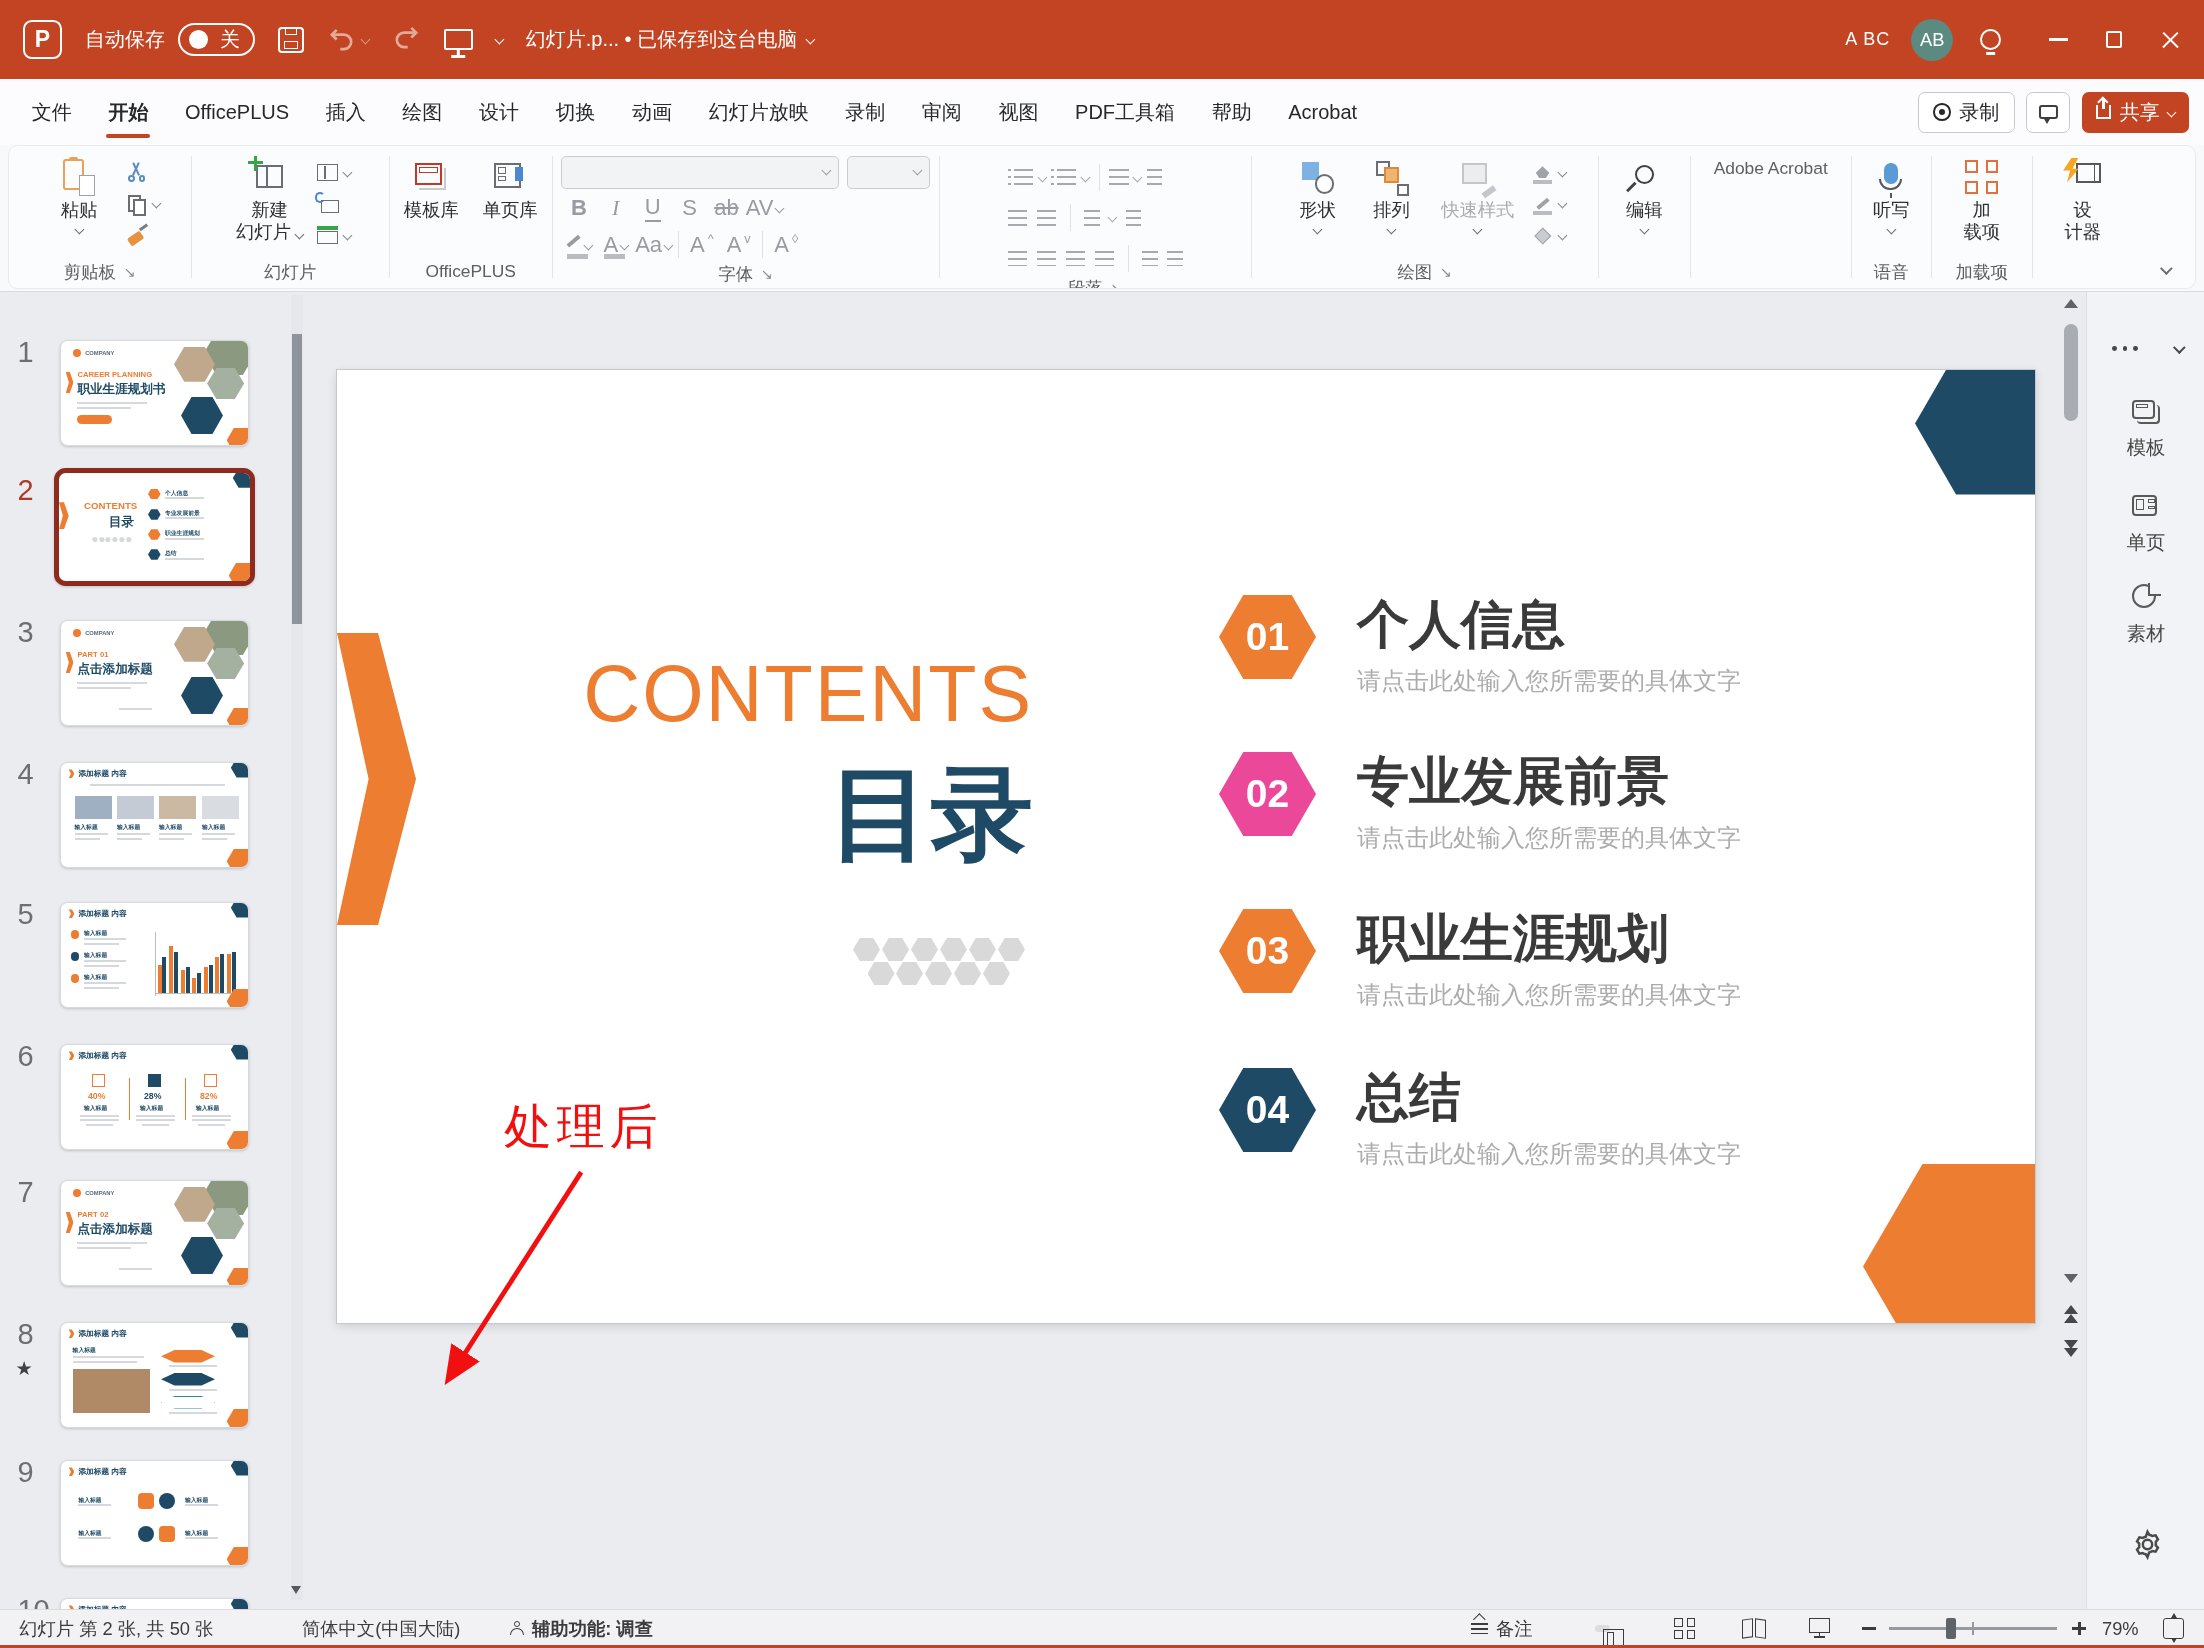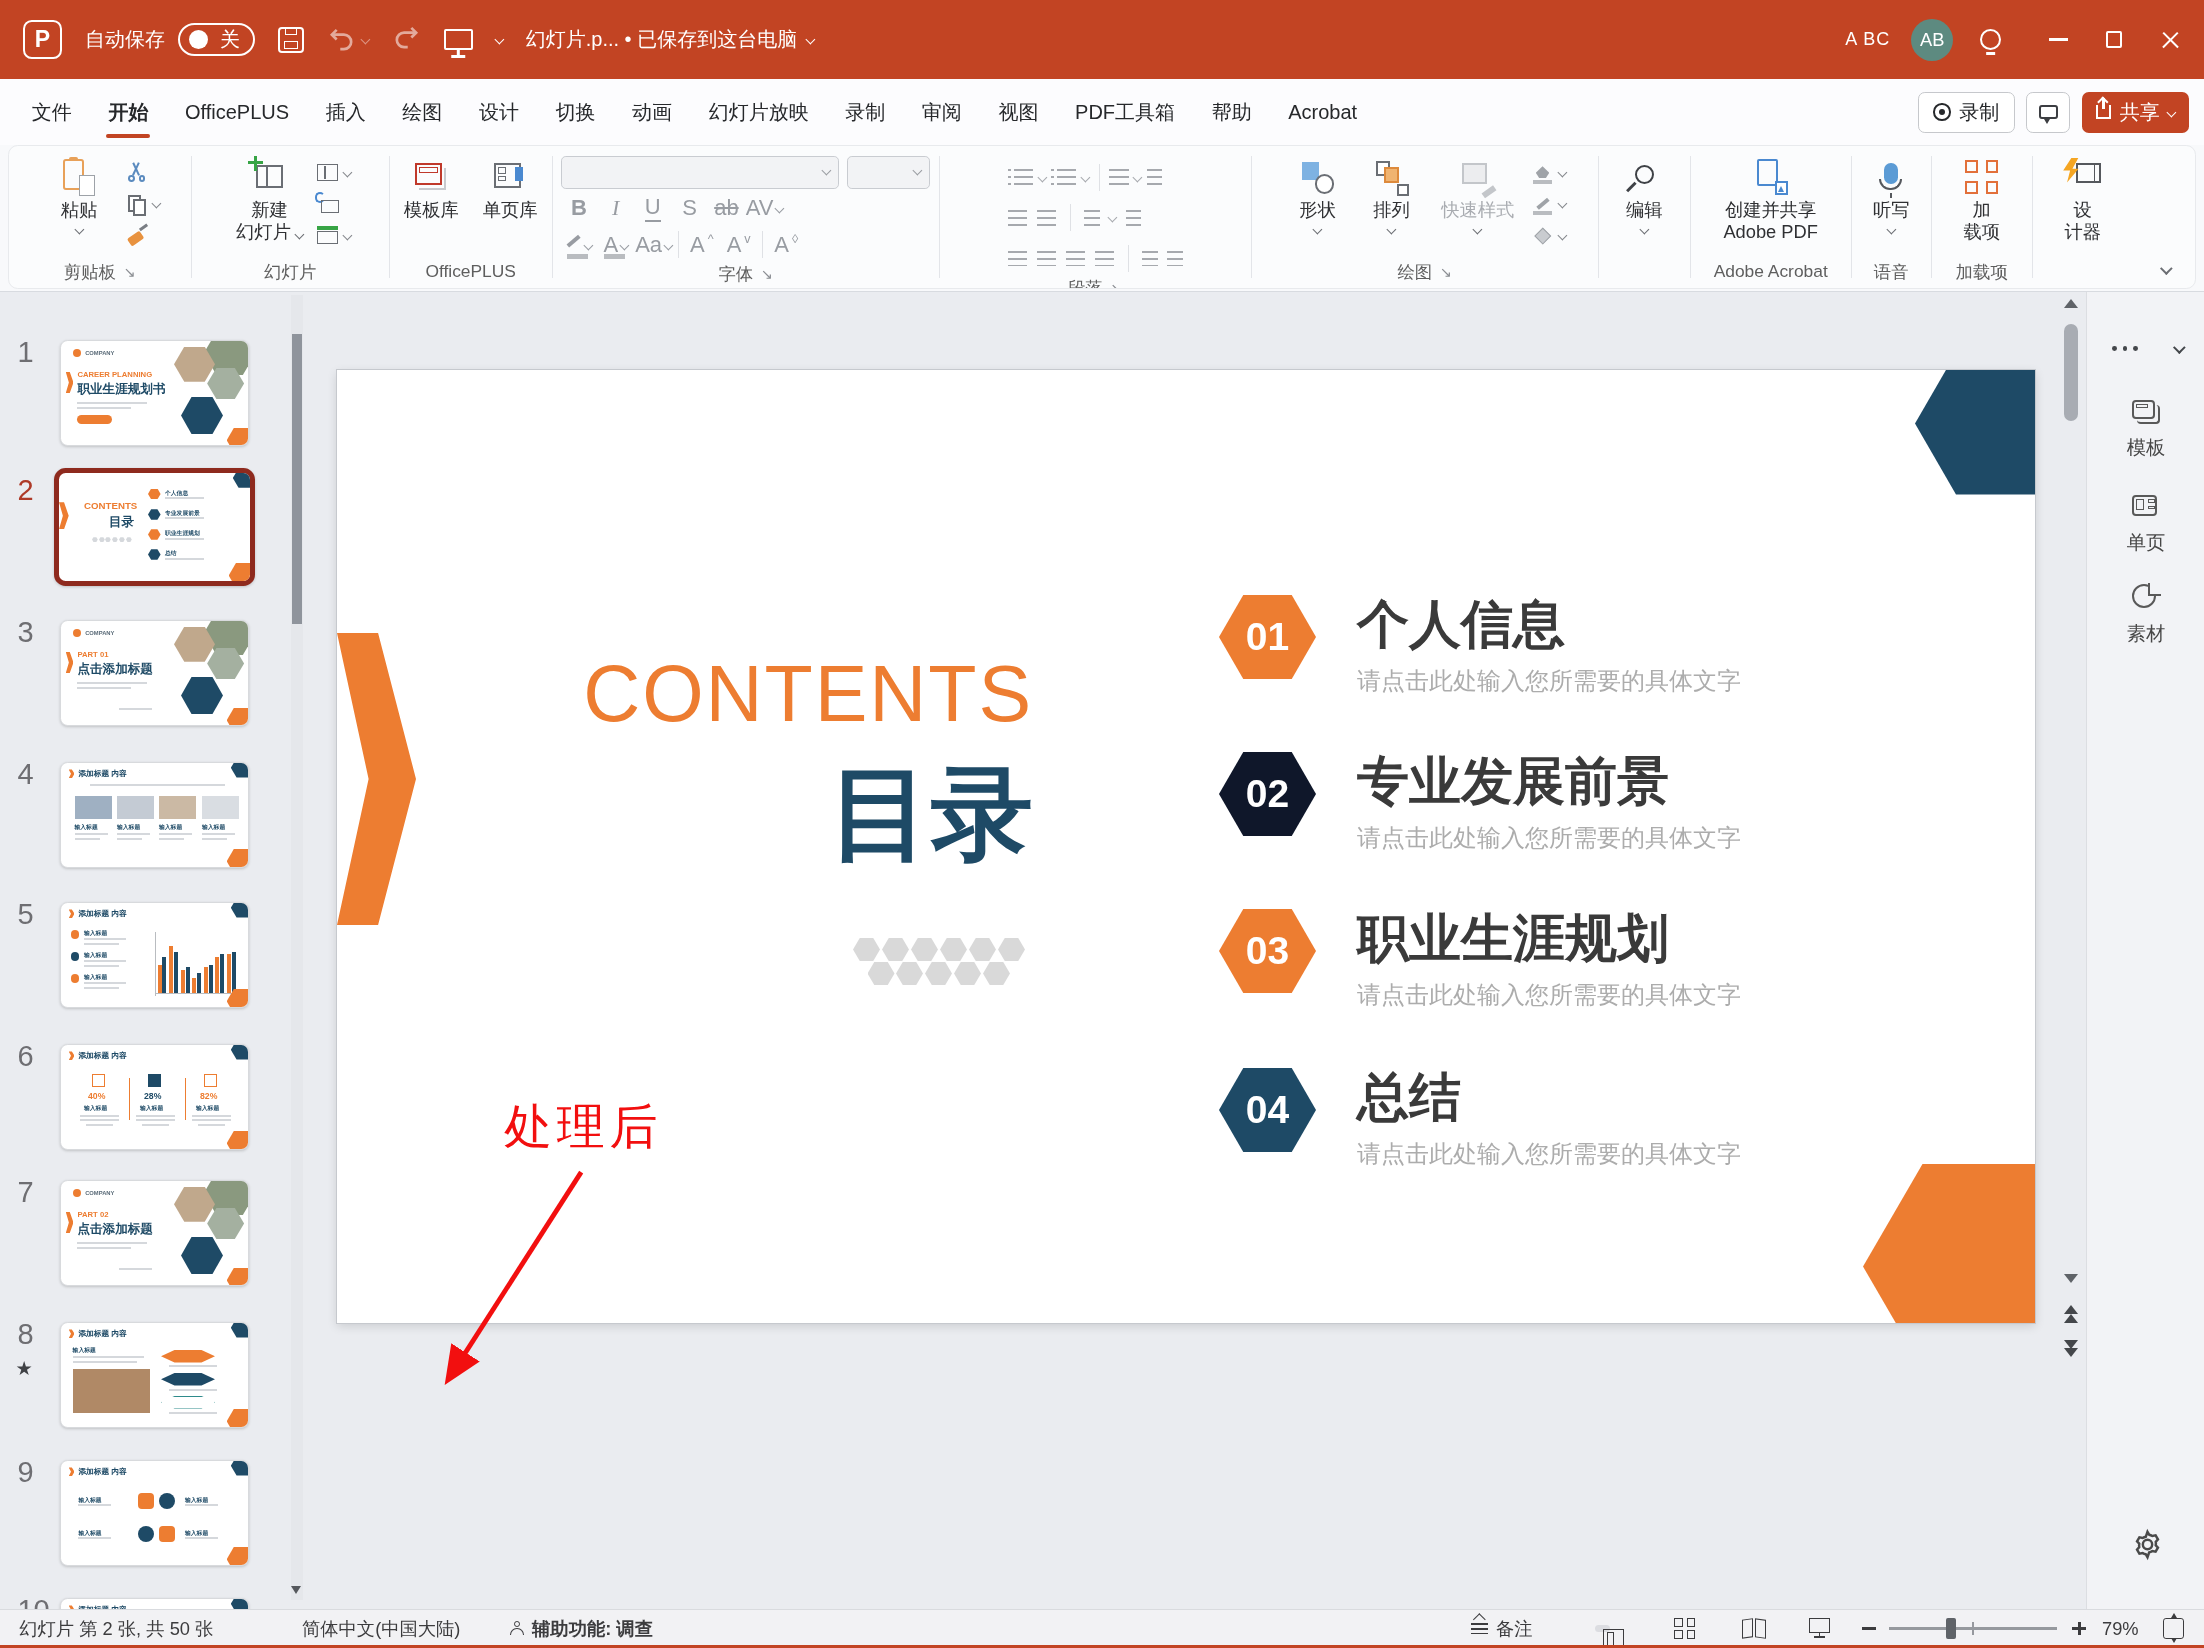--- a/index.html
+++ b/index.html
@@ -635,30 +635,20 @@
               </span>
             <span>编辑</span>
               <span class="chev sm cv"></span>
           </div>
         </div>
         <div class="rlabel"></div>
       </div>
       <div class="rdiv"></div>
 
       <div class="rgroup" style="width:160px">
-        <div class="rbody">
-          <div class="bigbtn" style="width:145px">
-            <span class="ic i-pdf">
-                <i></i>
-                <b></b>
-                <s></s>
-              </span>
-            <span><span>创建并共享</span><br><span>Adobe PDF</span></span>
-          </div>
-        </div>
         <div class="rlabel">
             <span>Adobe Acrobat</span>
           </div>
       </div>
       <div class="rdiv"></div>
 
       <div class="rgroup" style="width:79px">
         <div class="rbody">
           <div class="bigbtn" style="width:68px">
             <span class="ic i-mic">
@@ -979,21 +969,21 @@
       </div>
     <div id="slideItems">
         <div class="srow" style="top: 225px;">
           <div class="sbadge hexc" style="background:#ED7D31">01</div>
      <div class="scol">
             <div class="stitle">个人信息</div>
      <div class="sdesc">请点击此处输入您所需要的具体文字</div>
           </div>
         </div>
         <div class="srow" style="top: 382px;">
-          <div class="sbadge hexc" style="background:#0f172a">02</div>
+          <div class="sbadge hexc" style="background:#ec4899">02</div>
      <div class="scol">
             <div class="stitle">专业发展前景</div>
      <div class="sdesc">请点击此处输入您所需要的具体文字</div>
           </div>
         </div>
         <div class="srow" style="top: 539px;">
           <div class="sbadge hexc" style="background:#ED7D31">03</div>
      <div class="scol">
             <div class="stitle">职业生涯规划</div>
      <div class="sdesc">请点击此处输入您所需要的具体文字</div>

